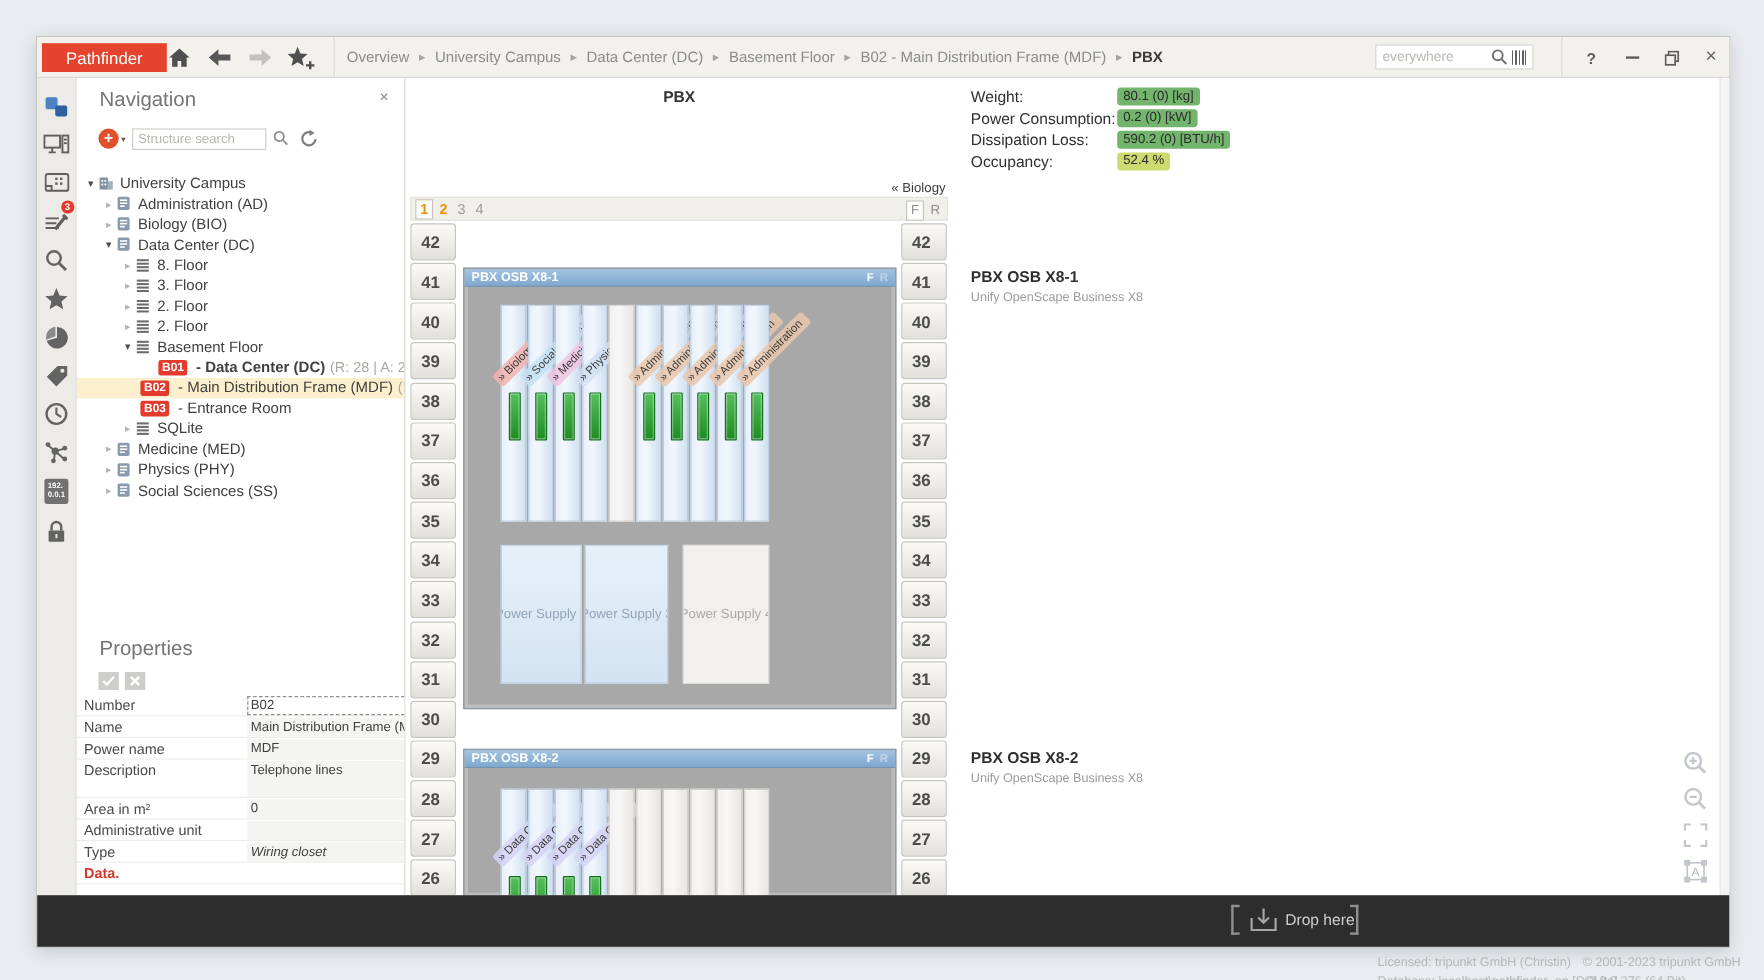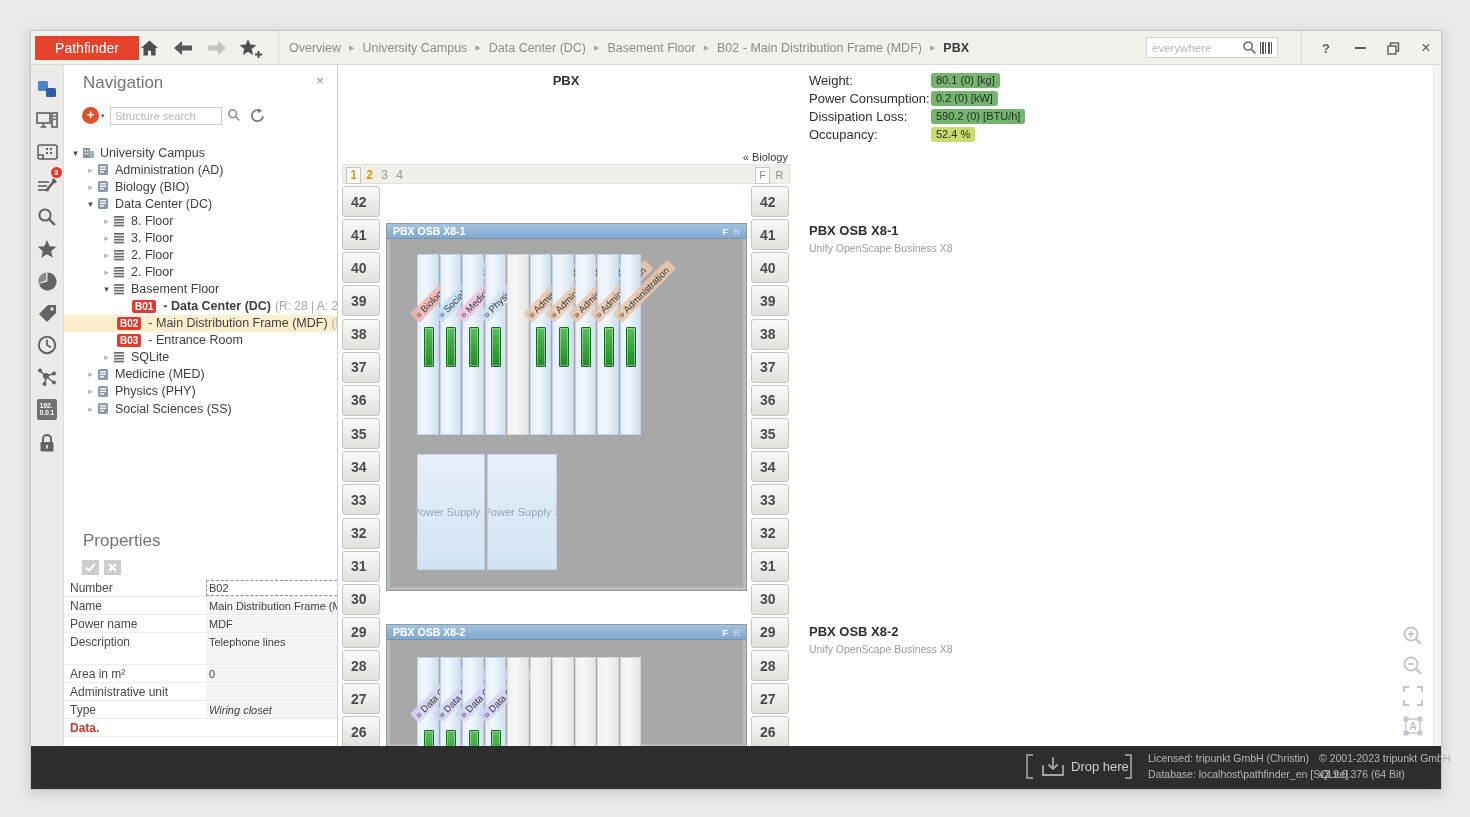--- a/index.html
+++ b/index.html
@@ -81,21 +81,21 @@
   .rsub{position:absolute;left:471px;font-size:10.5px;color:#9b9b9b;}
   .ztool{position:absolute;left:1063px;width:24px;height:24px;display:flex;align-items:center;justify-content:center;}
   .scrollstrip{position:absolute;left:1095px;top:0;width:8px;height:681px;background:#f3f4f6;border-left:1px solid #e6e7e9;}
   
   .statusbar{position:absolute;left:0;top:715px;width:1410px;height:43px;background:#2d2d2d;}
   .bracket{position:absolute;top:8px;width:7px;height:25px;box-sizing:border-box;}
   .bl{left:995px;border-left:2px solid #8f8f8f;border-top:2px solid #8f8f8f;border-bottom:2px solid #8f8f8f;}
   .br{left:1094px;border-right:2px solid #8f8f8f;border-top:2px solid #8f8f8f;border-bottom:2px solid #8f8f8f;}
   .dropbox{position:absolute;left:1010px;top:10px;}
   .droptext{position:absolute;left:1040px;top:13px;font-size:13px;color:#cfcfcf;}
-  .sbtext{position:absolute;font-size:10.5px;color:#b5b5b5;white-space:nowrap;}
+  .sbtext{position:absolute;font-size:10.5px;color:#b5b5b5;white-space:nowrap;margin-top:44px;}
 </style>
 </head>
 <body>
 
 <div class="stage">
   <div class="window">
 
     <div class="topbar">
       <div class="logo">Pathfinder</div>
       <div class="tbtn" style="left:104px;">
@@ -604,20 +604,21 @@
             <div class="led" style="left: 194px; top: 103px;"></div>
             <div class="slab" style="left: 189.5px; top: 86px; background: rgba(233, 199, 172, 0.85);">» Administration</div>
             <div class="slot" style="left: 210px; top: 30px; width: 21.5px; height: 181px;"></div>
             <div class="led" style="left: 216.5px; top: 103px;"></div>
             <div class="slab" style="left: 212px; top: 86px; background: rgba(233, 199, 172, 0.85);">» Administration</div>
             <div class="slot" style="left: 232.5px; top: 30px; width: 21.5px; height: 181px;"></div>
             <div class="led" style="left: 239px; top: 103px;"></div>
             <div class="slab" style="left: 234.5px; top: 86px; background: rgba(233, 199, 172, 0.85);">» Administration</div>
             <div class="ps blue" style="left: 30px; top: 230px; width: 68px; height: 116px;">Power Supply 2</div>
             <div class="ps blue" style="left: 100px; top: 230px; width: 70px; height: 116px;">Power Supply 3</div>
+            <div class="ps white" style="left: 182px; top: 230px; width: 72px; height: 116px;">Power Supply 4</div>
           </div>
           <div class="rack" style="left: 48px; top: 559px; height: 122px;">
             <div class="rhead">
               <span>PBX OSB X8-2</span>
               <span class="rfr"><span class="lit">F</span><span class="dim">R</span></span>
             </div>
             <div class="slot" style="left: 30px; top: 32px; width: 21.5px; height: 190px;"></div>
             <div class="led" style="left: 36.5px; top: 105px;"></div>
             <div class="slab" style="left: 32px; top: 85px; background: rgba(213, 211, 244, 0.85);">» Data Center</div>
             <div class="slot" style="left: 52.5px; top: 32px; width: 21.5px; height: 190px;"></div>

